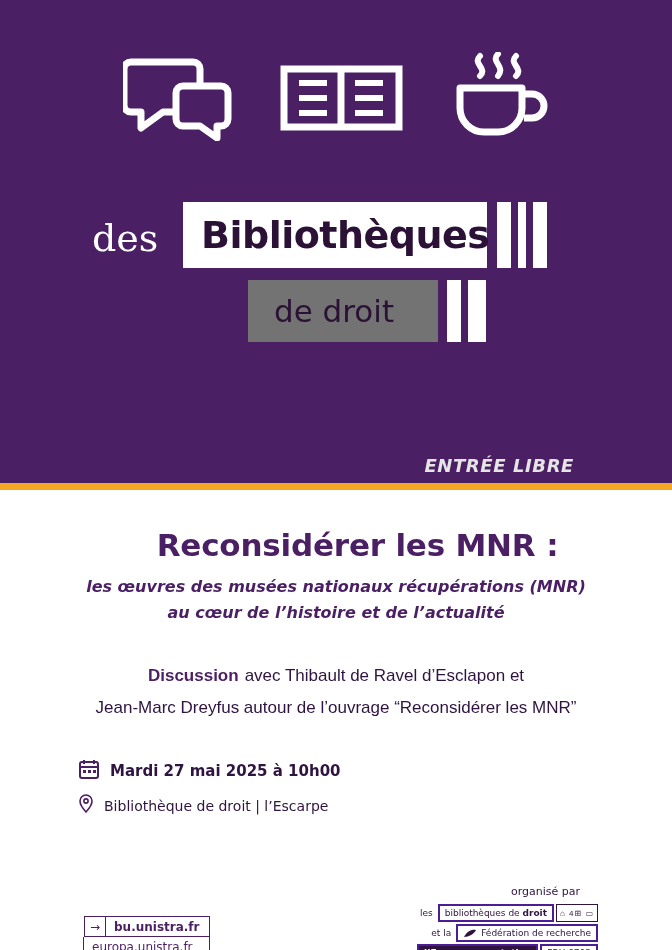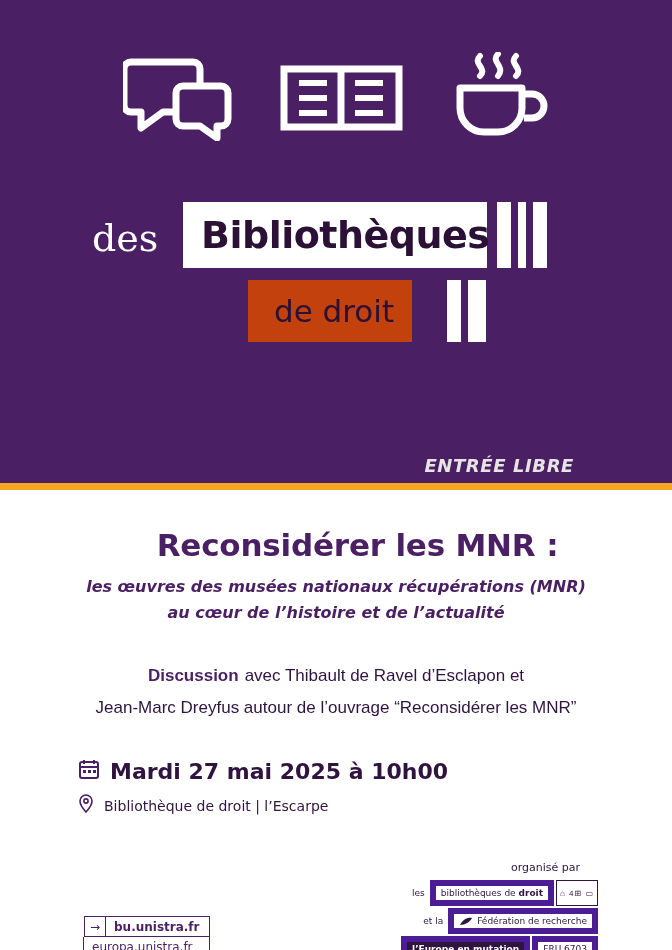--- a/index.html
+++ b/index.html
@@ -113,23 +113,23 @@
 
   .line-droit {
     position: relative;
     margin-top: 10px;
     height: 62px;
   }
   .white-bar-2 {
     position: absolute;
     left: 248px;
     top: 0;
-    width: 164px;
+    width: 190px;
     height: 62px;
-    background: #c2410c;
+    background: #737373;
   }
   .white-bar-2 .txt {
     position: absolute;
     left: 26px;
     top: 12px;
     color: #2b1136;
     font-family: "DejaVu Sans", sans-serif;
     font-weight: 400;
     font-size: 31px;
     line-height: 38px;
@@ -209,21 +209,21 @@
   .detail-row {
     display: flex;
     align-items: center;
     gap: 10px;
     margin-bottom: 10px;
   }
   .detail-row.date .text {
     color: #2f1440;
     font-family: "DejaVu Sans", sans-serif;
     font-weight: 700;
-    font-size: 22px;
+    font-size: 15px;
     text-align: right;
   }
   .detail-row.place .text {
     color: #2f1440;
     font-family: "DejaVu Sans", sans-serif;
     font-size: 14px;
   }
 
   
   .footer {
@@ -300,21 +300,21 @@
   .lg-txt {
     color: #2f1440;
     font-family: "DejaVu Sans", sans-serif;
     font-size: 9px;
     display: flex;
     align-items: center;
     padding: 0 3px;
     white-space: nowrap;
   }
   .lg-box {
-    border: 6px solid #4c1d95;
+    border: 2px solid #4c1d95;
     color: #2f1440;
     font-family: "DejaVu Sans", sans-serif;
     font-size: 9px;
     display: flex;
     align-items: center;
     padding: 2px 5px;
     white-space: nowrap;
     box-sizing: border-box;
   }
   .lg-box.dark {

